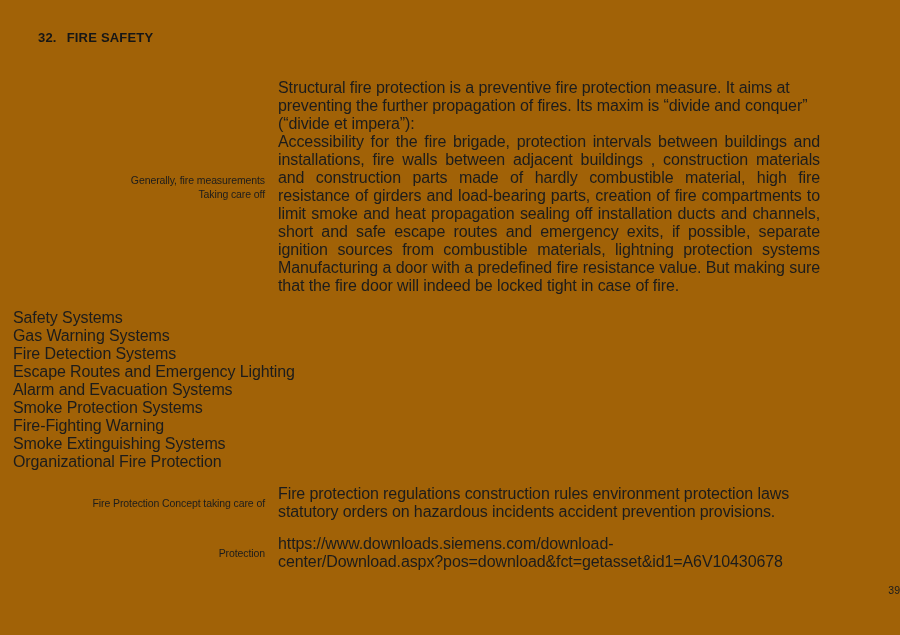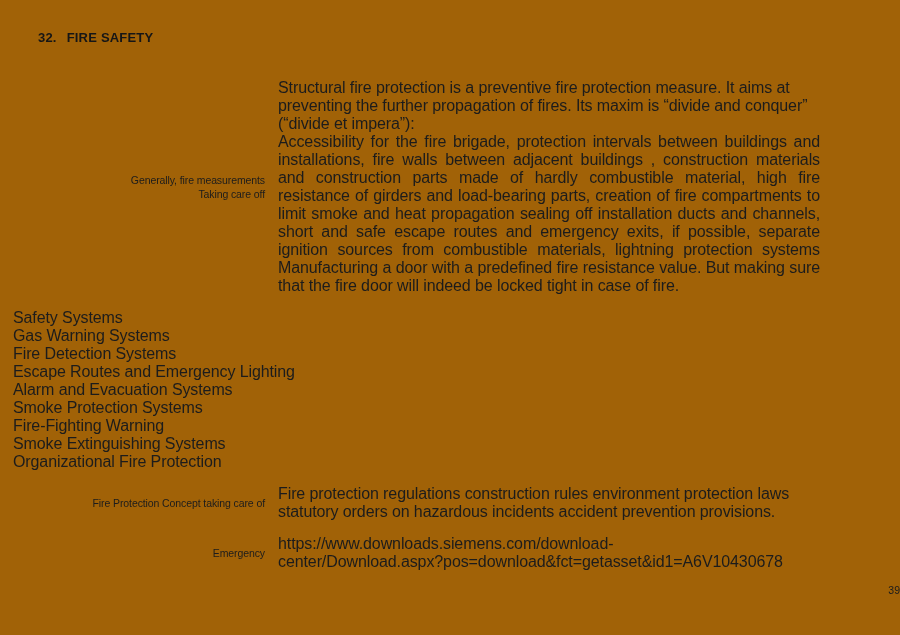--- a/index.html
+++ b/index.html
@@ -105,21 +105,21 @@
     </div>
 
     <div class="row">
       <div class="label-col">Fire Protection Concept taking care of</div>
       <div class="content-col">
         <p>Fire protection regulations construction rules environment protection laws statutory orders on hazardous incidents accident prevention provisions.</p>
       </div>
     </div>
 
     <div class="row">
-      <div class="label-col">Emergency</div>
+      <div class="label-col">Protection</div>
       <div class="content-col">
         <div class="url-line">
           <div>https://www.downloads.siemens.com/download-</div>
           <div>center/Download.aspx?pos=download&amp;fct=getasset&amp;id1=A6V10430678</div>
         </div>
       </div>
     </div>
 
   </div>
 

